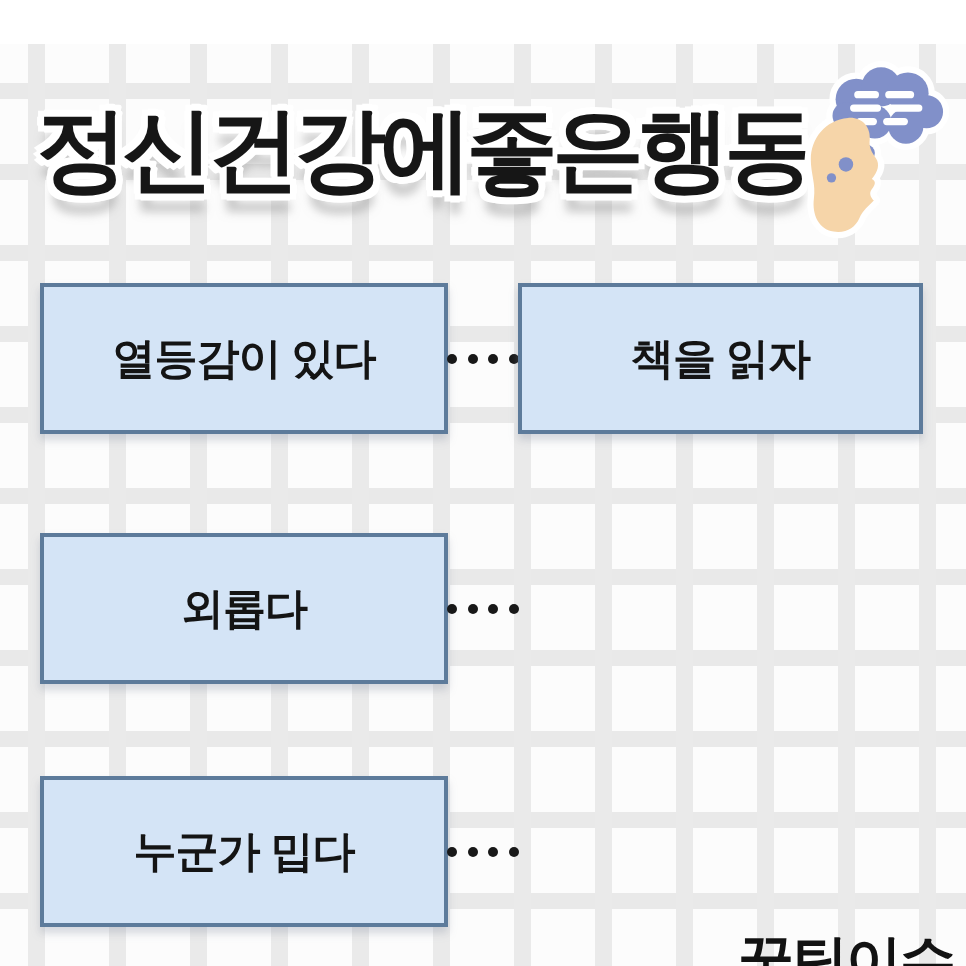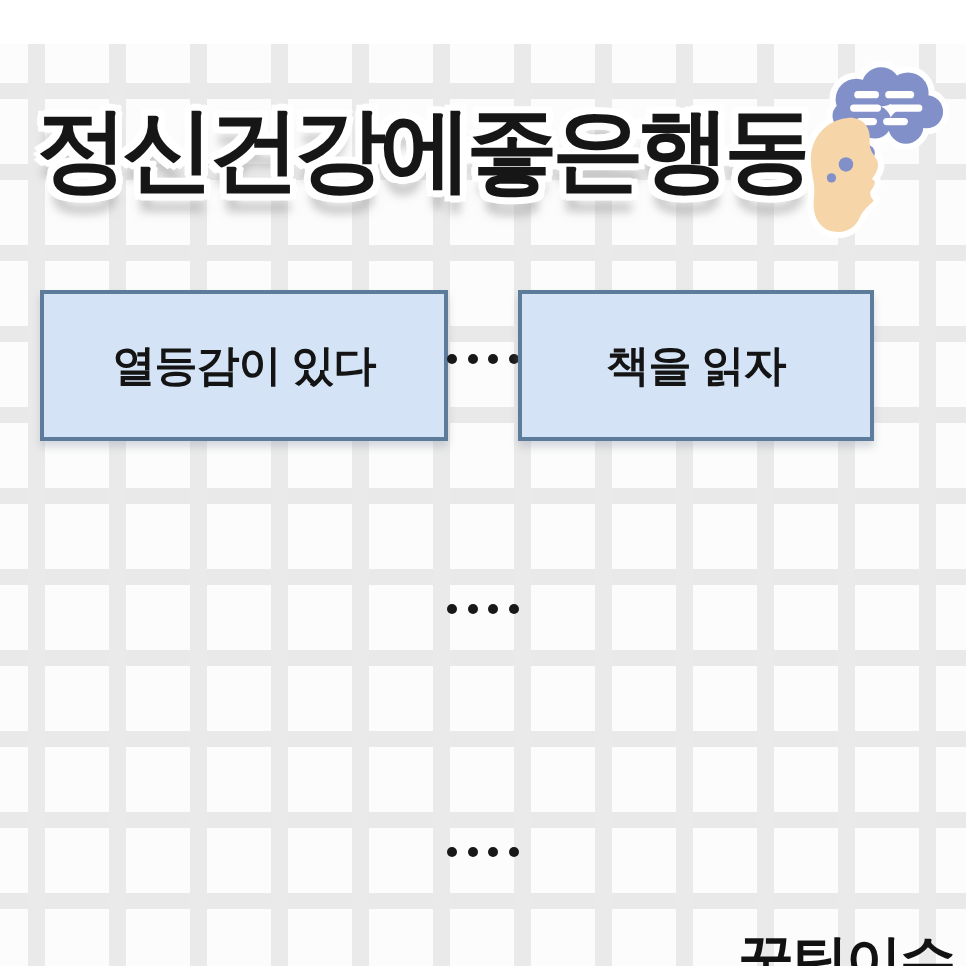--- a/index.html
+++ b/index.html
@@ -37,23 +37,23 @@
     position:absolute;
     width:408px;height:151px;
     background:#d4e4f6;
     border:4px solid #5d7b9b;
     box-sizing:border-box;
     display:flex;align-items:center;justify-content:center;
     font-size:43px;font-weight:700;color:#141414;
     letter-spacing:-1px;
     box-shadow:0 6px 8px rgba(140,150,165,0.35);
   }
-  .box.right{width:356px;left:518px;}
+  .box.right{width:405px;left:518px;}
   .box.left{left:40px;}
-  .row1{top:246px;} .row2{top:489px;} .row3{top:732px;}
+  .row1{top:239px;} .row2{top:489px;} .row3{top:732px;}
   .connector{
     position:absolute;left:447px;width:72px;height:12px;
     display:flex;align-items:center;justify-content:space-between;
   }
   .c1{top:309px;} .c2{top:559px;} .c3{top:802px;}
   .dot{
     width:10px;height:10px;border-radius:50%;
     background:#181818;
   }
   .watermark{
@@ -111,27 +111,29 @@
 
   <div class="box left row1">열등감이 있다</div>
   <div class="connector c1">
     <span class="dot"></span>
     <span class="dot"></span>
     <span class="dot"></span>
     <span class="dot"></span>
   </div>
   <div class="box right row1">책을 읽자</div>
 
+  <div class="box left row2">외롭다</div>
   <div class="connector c2">
     <span class="dot"></span>
     <span class="dot"></span>
     <span class="dot"></span>
     <span class="dot"></span>
   </div>
 
+  <div class="box left row3">누군가 밉다</div>
   <div class="connector c3">
     <span class="dot"></span>
     <span class="dot"></span>
     <span class="dot"></span>
     <span class="dot"></span>
   </div>
 
   <div class="watermark">꿀팁이슈</div>
 
 </div>

